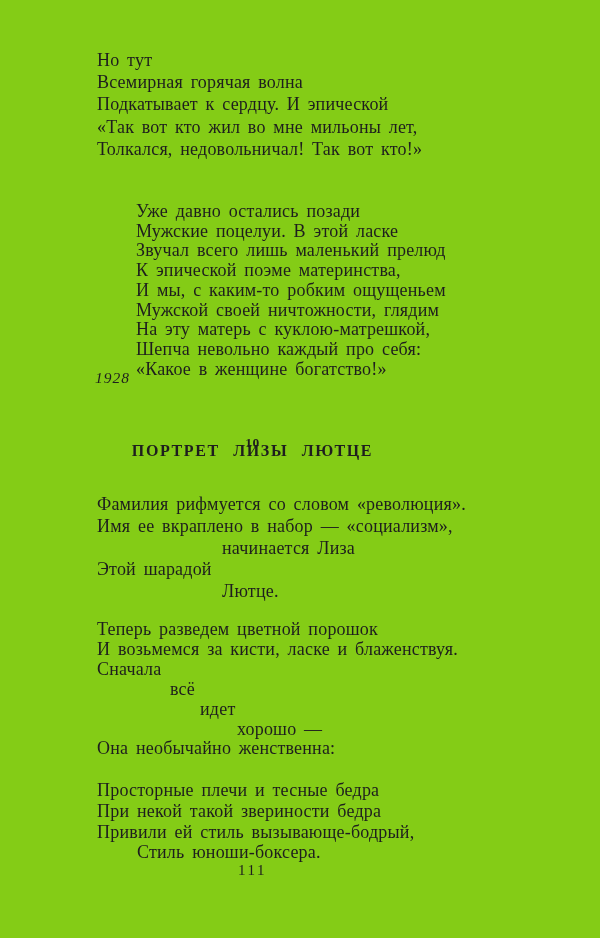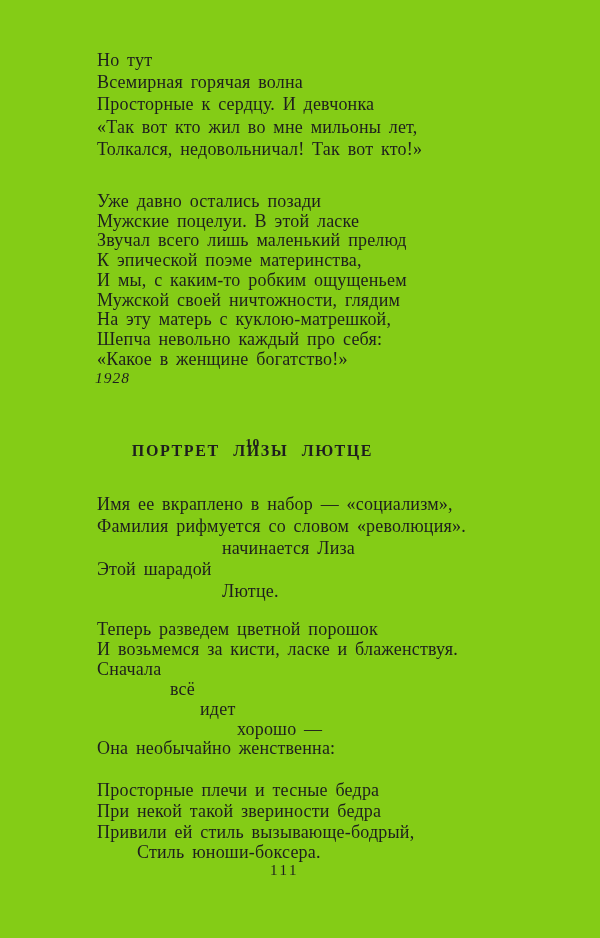--- a/index.html
+++ b/index.html
@@ -15,21 +15,21 @@
   .stanza {
     position: absolute;
     left: 97px;
     font-size: 18px;
     letter-spacing: 0.2px;
     word-spacing: 3px;
     white-space: nowrap;
   }
   .line { display: block; }
   #stanza-1 { top: 49px;  line-height: 22.2px; }
-  #stanza-2 { top: 192px; line-height: 19.7px; }
+  #stanza-2 { top: 202px; line-height: 19.7px; margin-left: 39px; }
   #stanza-3 { top: 494px; line-height: 21.8px; }
   #stanza-4 { top: 620px; line-height: 19.9px; }
   #stanza-5 { top: 780px; line-height: 20.8px; }
   .date {
     position: absolute;
     left: 95px;
     top: 369px;
     font-style: italic;
     font-size: 15.5px;
     letter-spacing: 1px;
@@ -50,38 +50,37 @@
     top: 442px;
     font-weight: bold;
     font-size: 16px;
     letter-spacing: 1.6px;
     word-spacing: 8px;
   }
   .page-number {
     top: 862px;
     font-size: 15px;
     letter-spacing: 2.5px;
-    padding-left: 32px;
   }
   
   .ind-name   { margin-left: 125px; }  
   .ind-step1  { margin-left: 73px;  }  
   .ind-step2  { margin-left: 103px; }  
   .ind-step3  { margin-left: 140px; }  
   .ind-style  { margin-left: 40px;  }  
 </style>
 </head>
 <body>
 
 <div class="page">
 
   <div class="stanza" id="stanza-1">
     <span class="line">Но тут</span>
     <span class="line">Всемирная горячая волна</span>
-    <span class="line">Просторные к сердцу. И девчонка</span>
+    <span class="line">Подкатывает к сердцу. И эпической</span>
     <span class="line">«Так вот кто жил во мне мильоны лет,</span>
     <span class="line">Толкался, недовольничал! Так вот кто!»</span>
   </div>
 
   <div class="stanza" id="stanza-2">
     <span class="line">Уже давно остались позади</span>
     <span class="line">Мужские поцелуи. В этой ласке</span>
     <span class="line">Звучал всего лишь маленький прелюд</span>
     <span class="line">К эпической поэме материнства,</span>
     <span class="line">И мы, с каким-то робким ощущеньем</span>
@@ -91,22 +90,22 @@
     <span class="line">«Какое в женщине богатство!»</span>
   </div>
 
   <div class="date">1928</div>
 
   <div class="centered-block poem-number">10</div>
 
   <div class="centered-block poem-title">ПОРТРЕТ ЛИЗЫ ЛЮТЦЕ</div>
 
   <div class="stanza" id="stanza-3">
+    <span class="line">Фамилия рифмуется со словом «революция».</span>
     <span class="line">Имя ее вкраплено в набор — «социализм»,</span>
-    <span class="line">Фамилия рифмуется со словом «революция».</span>
     <span class="line ind-name">начинается Лиза</span>
     <span class="line">Этой шарадой</span>
     <span class="line ind-name">Лютце.</span>
   </div>
 
   <div class="stanza" id="stanza-4">
     <span class="line">Теперь разведем цветной порошок</span>
     <span class="line">И возьмемся за кисти, ласке и блаженствуя.</span>
     <span class="line">Сначала</span>
     <span class="line ind-step1">всё</span>

